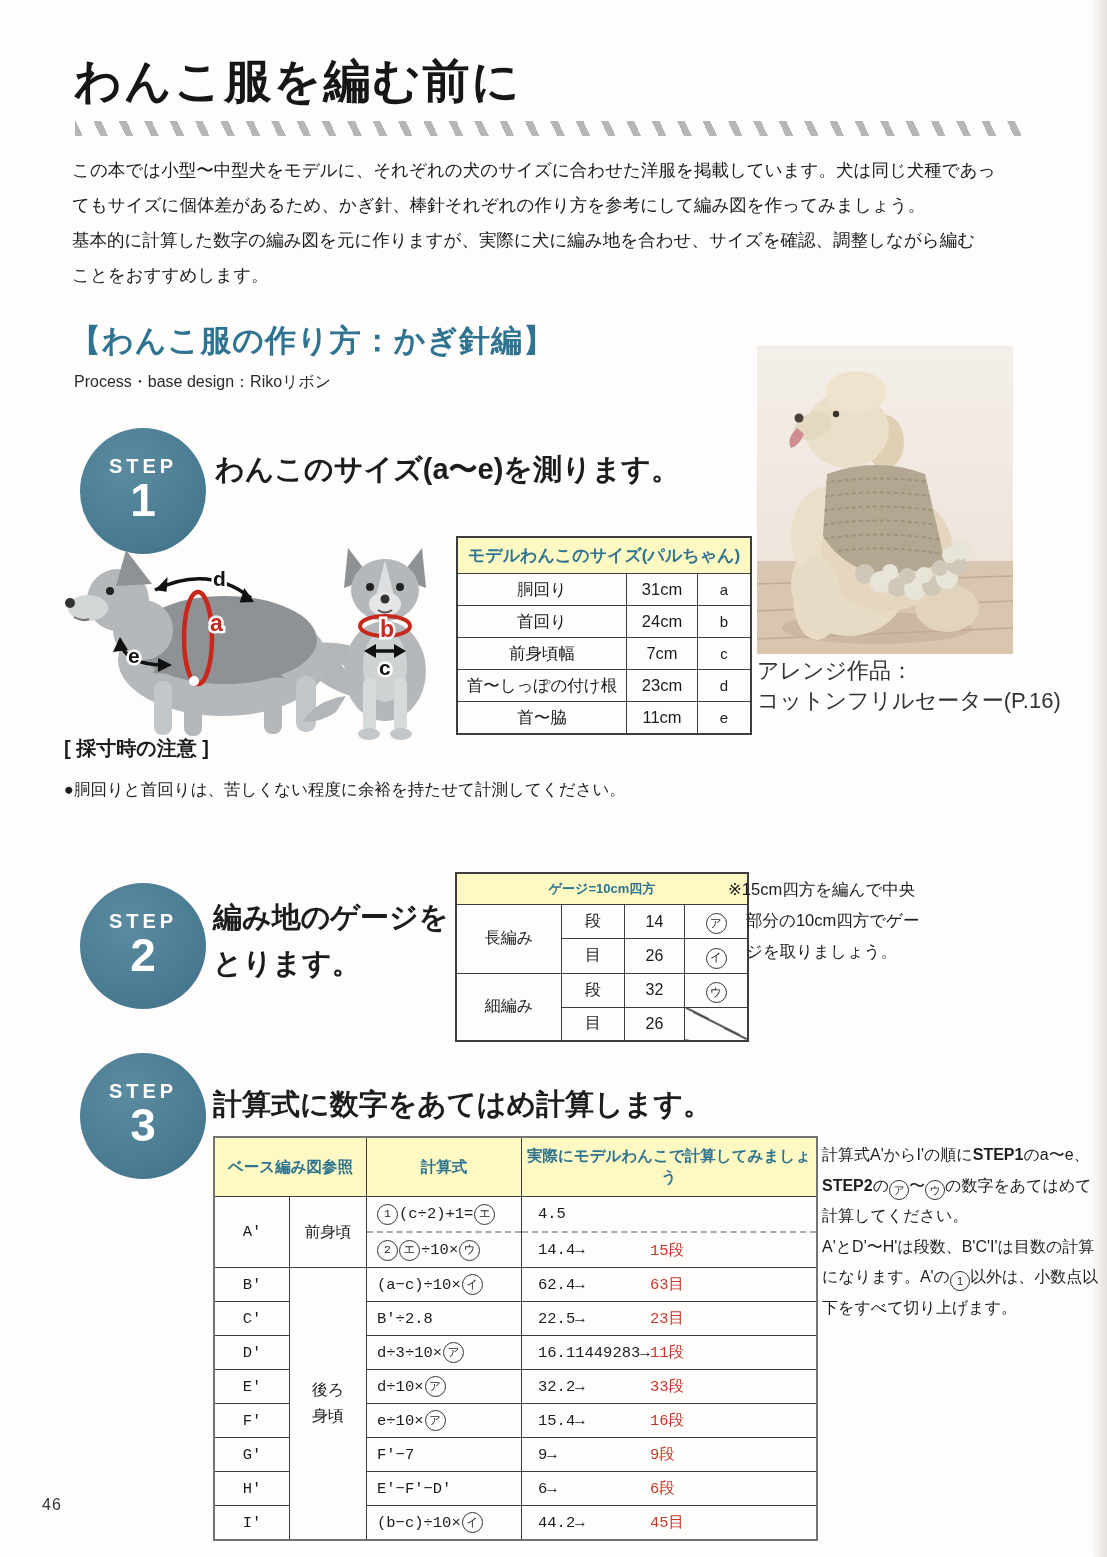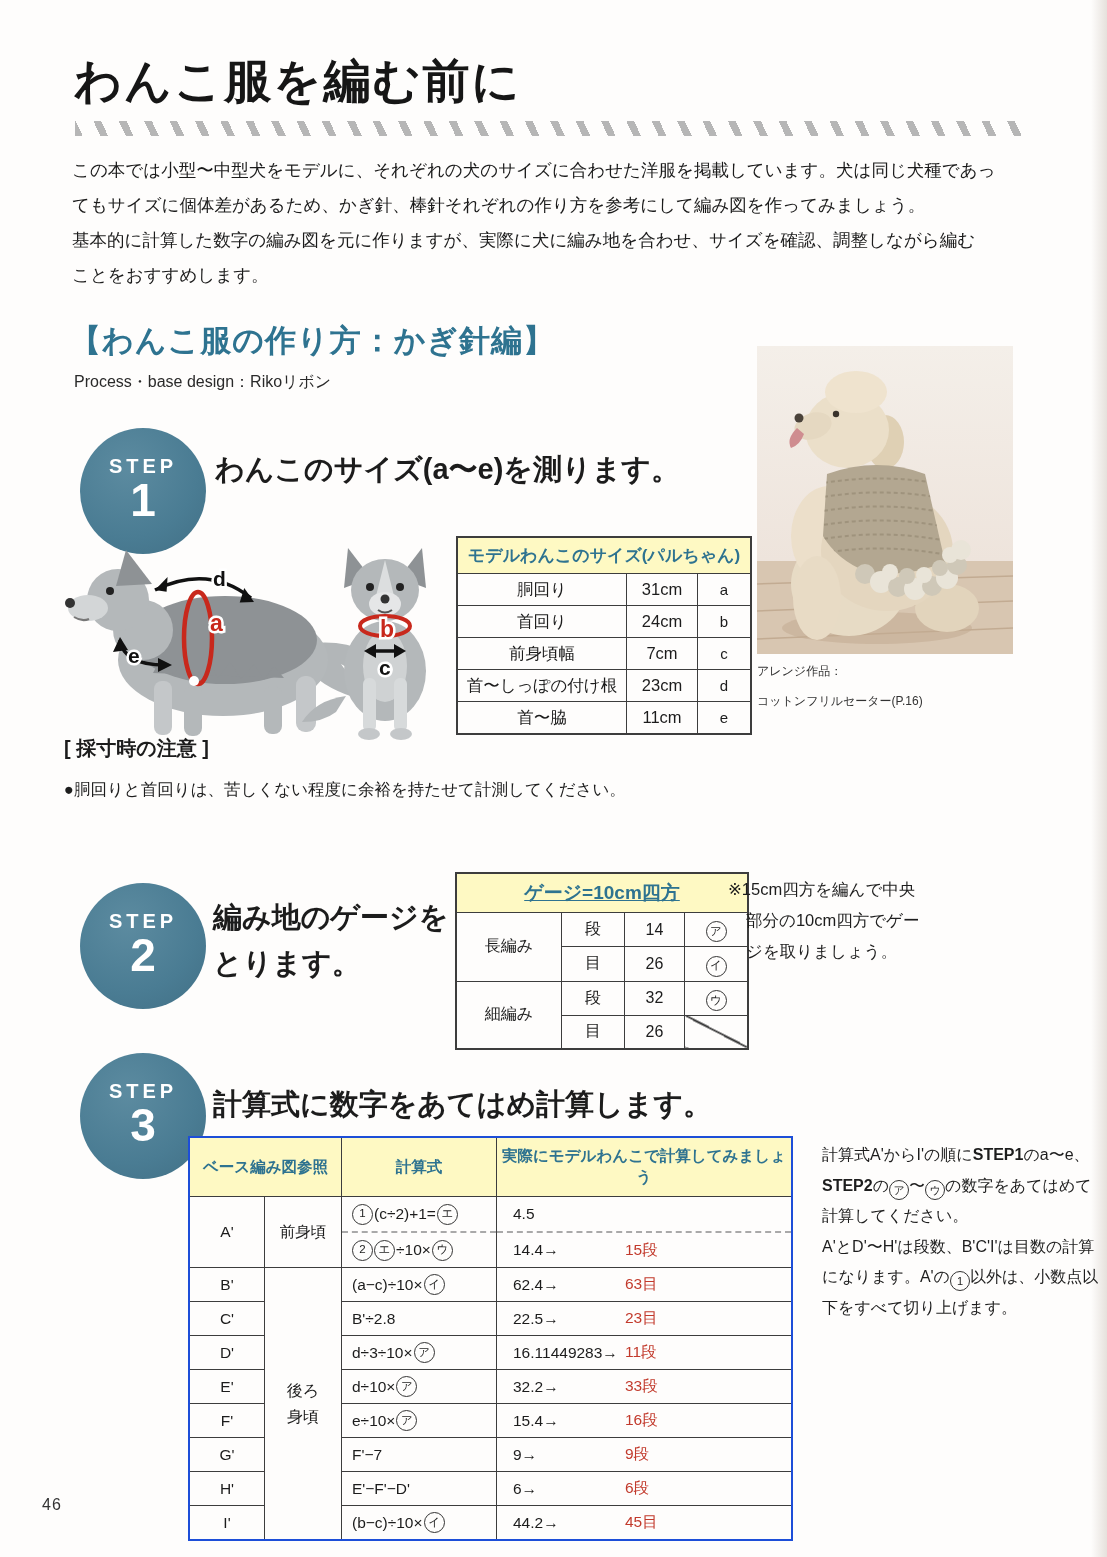--- a/index.html
+++ b/index.html
@@ -37,31 +37,31 @@
   .tbl-head{background:#fef9c3;color:#2e7390;font-weight:700;text-align:center;}
 
   .size-table{position:absolute;left:456px;top:536px;border:2px solid #3d3d3d;}
   .size-table th{font-size:17px;padding:6px 4px;}
   .size-table td{font-size:16.5px;text-align:center;padding:4.5px 3px;}
   .size-table .c-label{width:162px;}
   .size-table .c-val{width:64px;}
   .size-table .c-key{width:46px;font-size:15px;}
 
   .gauge-table{position:absolute;left:455px;top:872px;border:2px solid #3d3d3d;}
-  .gauge-table th{font-size:19px;padding:6px 4px;text-decoration:underline;}
+  .gauge-table th{font-size:13px;padding:6px 4px;}
   .gauge-table td{font-size:16px;text-align:center;padding:4px 2px;height:24px;}
   .gauge-table .g-name{width:100px;}
   .gauge-table .g-type{width:58px;}
   .gauge-table .g-val{width:55px;}
   .gauge-table .g-circ{width:58px;}
   .diag{background:linear-gradient(to top right,rgba(0,0,0,0) calc(50% - 1px),#3d3d3d calc(50% - 1px),#3d3d3d calc(50% + 1px),rgba(0,0,0,0) calc(50% + 1px));}
   .gauge-note{position:absolute;left:728px;top:874px;font-size:16.5px;line-height:31px;color:#1d1d1d;}
   .gauge-note .ind{padding-left:18px;}
 
-  .calc-table{position:absolute;left:188px;top:1136px;border:2px solid #1d4ed8;}
+  .calc-table{position:absolute;left:213px;top:1136px;border:2px solid #737373;font-family:Liberation Mono, monospace;}
   .calc-table th{font-size:15.5px;padding:8px 2px;}
   .calc-table td{font-size:15.5px;}
   .c-letter{width:72px;text-align:center;}
   .c-part{width:74px;text-align:center;font-size:15px;}
   .c-formula{width:154px;padding:0;}
   .c-result{width:294px;padding:0;}
   .f-line{padding:6px 4px 6px 10px;height:22px;display:flex;align-items:center;gap:1px;}
   .r-line{padding:6px 4px 6px 16px;height:22px;display:flex;align-items:center;}
   .row34 .f-line,.row34 .r-line{height:21px;}
   .sub2{border-top:2px dashed #a9a9a9;}
@@ -75,21 +75,21 @@
   .note-circ{display:inline-flex;align-items:center;justify-content:center;
     width:18px;height:18px;border:1.2px solid #333;border-radius:50%;
     font-size:11px;vertical-align:-3px;}
 
   .notice{position:absolute;left:64px;top:735px;}
   .notice-heading{font-size:20px;font-weight:800;margin-bottom:12px;}
   .notice-item{font-size:16.5px;line-height:31px;color:#1d1d1d;}
 
   .dog-illust{position:absolute;left:58px;top:538px;}
   .photo{position:absolute;left:757px;top:346px;width:256px;height:308px;}
-  .photo-caption{position:absolute;left:757px;top:656px;font-size:12px;line-height:30px;color:#333;}
+  .photo-caption{position:absolute;left:757px;top:656px;font-size:22px;line-height:30px;color:#333;}
 
   .side-note{position:absolute;left:822px;top:1140px;width:278px;font-size:16px;line-height:30.5px;color:#1d1d1d;}
   .side-note b{font-weight:800;text-align:center;}
   .page-num{position:absolute;left:42px;top:1496px;font-size:16px;letter-spacing:1px;color:#333;}
 </style>
 </head>
 <body>
 
 <div class="page">
   <div class="edge-shadow"></div>

